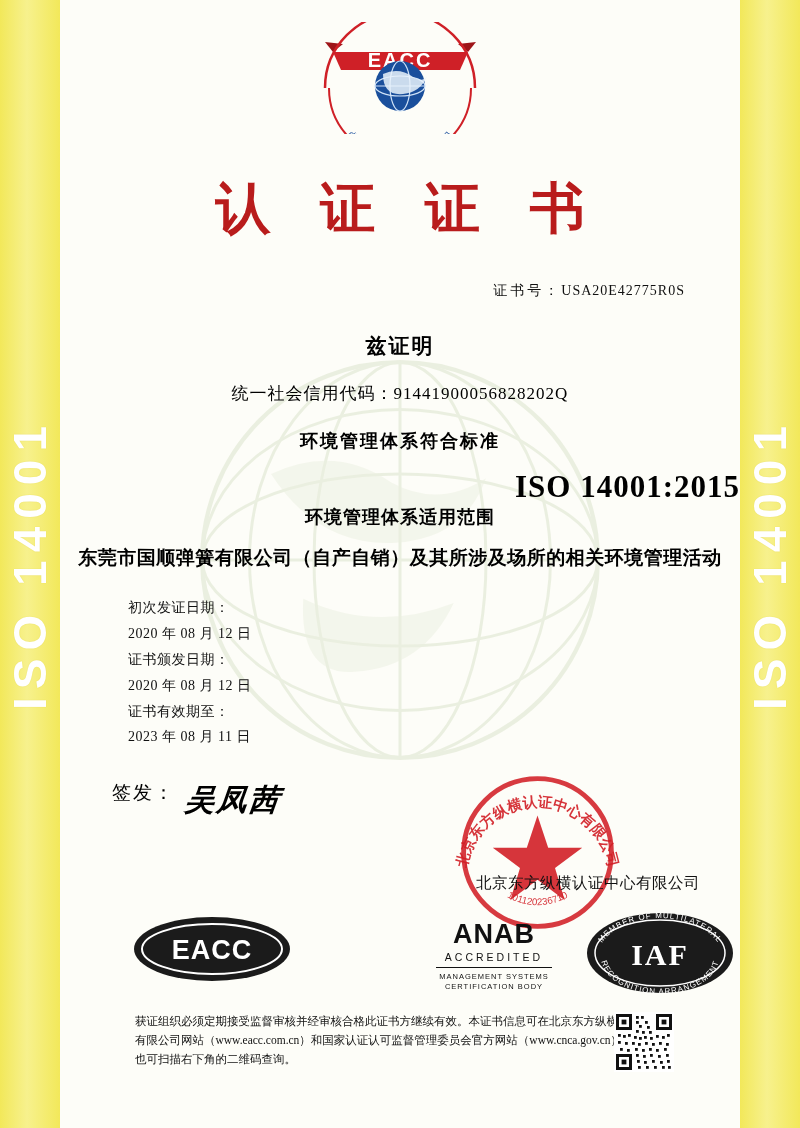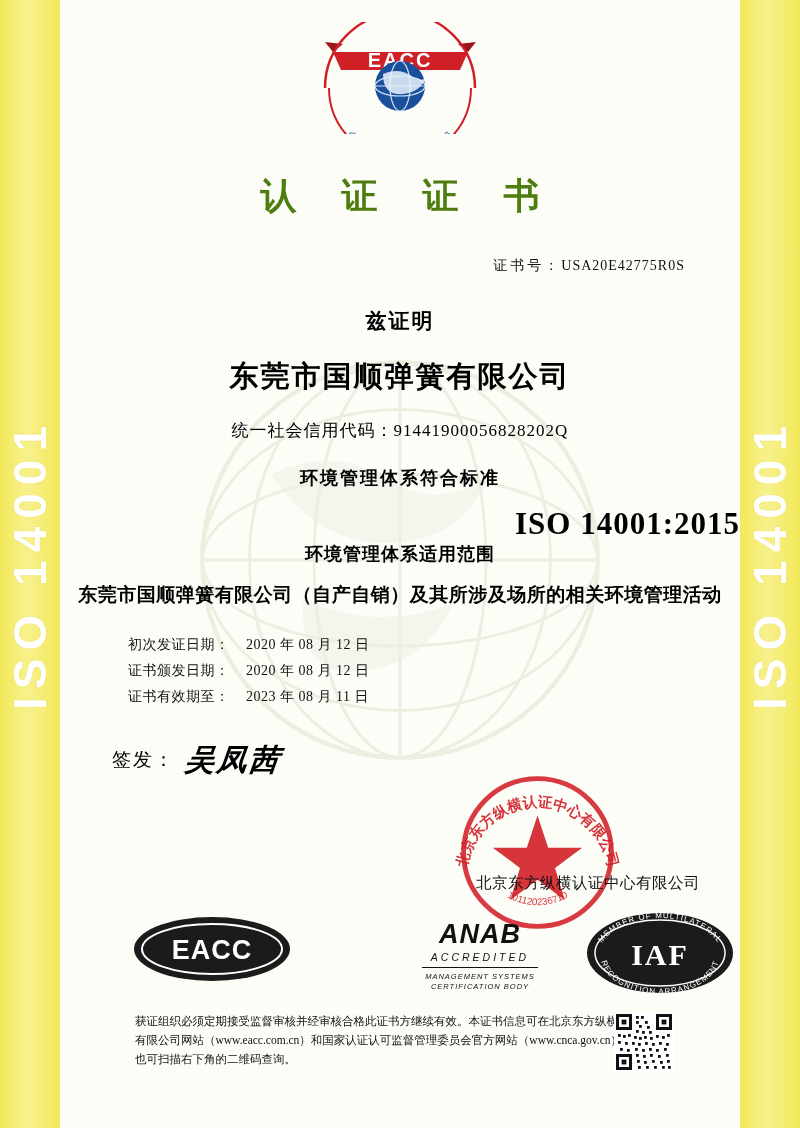--- a/index.html
+++ b/index.html
@@ -66,24 +66,24 @@
   
   .header-logo {
     margin: 22px auto 0;
     width: 175px;
     height: 110px;
     position: relative;
   }
 
   .cert-title {
     text-align: center;
-    font-size: 36px;
+    font-size: 55px;
     font-weight: bold;
     letter-spacing: 18px;
-    color: #4d7c0f;
+    color: #b91c1c;
     margin-top: 40px;
     margin-left: 18px;
     font-family: "Liberation Serif", serif;
   }
 
   .cert-no {
     text-align: right;
     font-size: 14px;
     margin-top: 36px;
     padding-right: 55px;
@@ -155,29 +155,29 @@
     letter-spacing: 0.5px;
   }
 
   .dates {
     margin-top: 24px;
     padding-left: 68px;
     font-size: 14px;
     line-height: 1.85;
     color: #111;
   }
-  .dates .row { display: flex; }
+  .dates .row { display: flex; flex-direction: column; }
   .dates .dlabel { width: 118px; letter-spacing: 0.5px; }
   .dates .dval { letter-spacing: 0.5px; }
 
   .sign-row {
     margin-top: 30px;
     padding-left: 52px;
     display: flex;
-    align-items: center;
+    align-items: flex-start;
   }
   .sign-label { font-size: 19px; letter-spacing: 2px; }
   .signature {
     font-size: 30px;
     margin-left: 10px;
     font-family: "Liberation Serif", serif;
     font-style: italic;
     font-weight: bold;
     transform: skewX(-6deg);
     letter-spacing: 2px;
@@ -210,25 +210,24 @@
   }
   .eacc-oval {
     position: absolute;
     left: 72px;
     top: 0;
     width: 160px;
     height: 68px;
   }
   .anab {
     position: absolute;
-    left: 350px;
+    left: 364px;
     top: 4px;
     width: 140px;
     text-align: center;
-    font-style: italic;
   }
   .anab .anab-main {
     font-family: "Liberation Sans", sans-serif;
     font-weight: bold;
     font-size: 27px;
     letter-spacing: 1px;
     color: #111;
   }
   .anab .anab-sub {
     font-family: "Liberation Sans", sans-serif;
@@ -332,21 +331,20 @@
     </div>
 
     <div class="cert-title">认 证 证 书</div>
 
     <div class="cert-no">
       <span class="label">证书号：</span><span class="value">USA20E42775R0S</span>
     </div>
 
     <div class="hereby">兹证明</div>
 
-    <div class="company">东莞市国顺弹簧有限公司</div>
 
     <div class="credit-code">统一社会信用代码：91441900056828202Q</div>
 
 
     <div class="conform">环境管理体系符合标准</div>
 
     <div class="standard">ISO 14001:2015</div>
 
     <div class="scope-label">环境管理体系适用范围</div>
 

